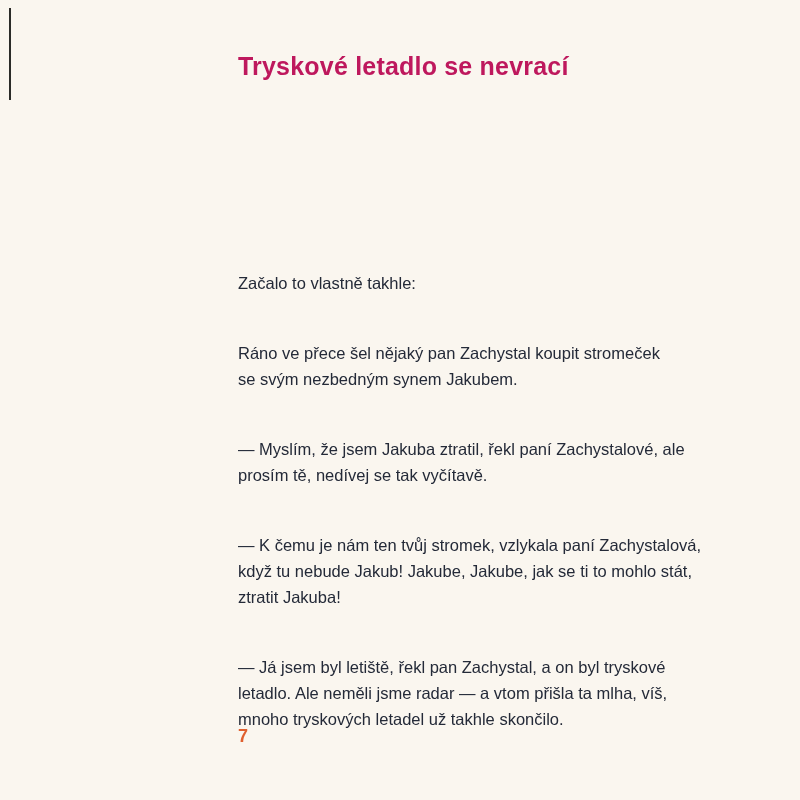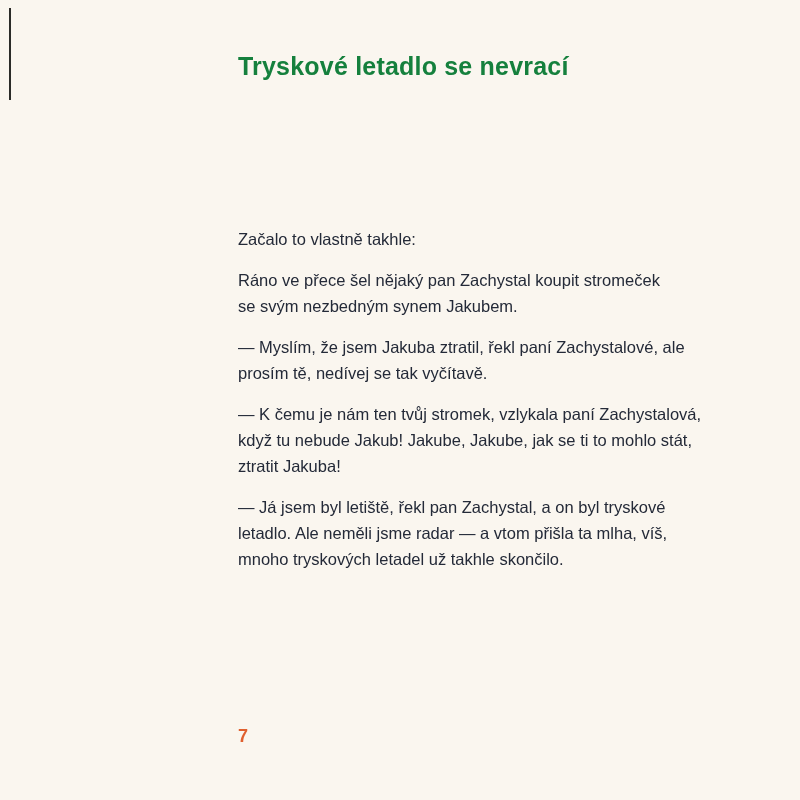--- a/index.html
+++ b/index.html
@@ -23,34 +23,35 @@
     height: 92px;
     background: #2B2B28;
   }
   .chapter-title {
     position: absolute;
     left: 238px;
     top: 52px;
     font-size: 25px;
     font-weight: 700;
     letter-spacing: 0.2px;
-    color: #15803d;
+    color: #be185d;
   }
   .body-text {
     position: absolute;
     left: 238px;
     top: 226px;
     width: 490px;
     color: #242A38;
     font-size: 16.5px;
     line-height: 26px;
   }
   .body-text p {
     white-space: pre-line;
     margin-bottom: 15px;
+    margin-top: 44px;
   }
   .page-number {
     position: absolute;
     left: 238px;
     top: 726px;
     font-size: 18px;
     font-weight: 600;
     color: #E0602F;
   }
 </style>

